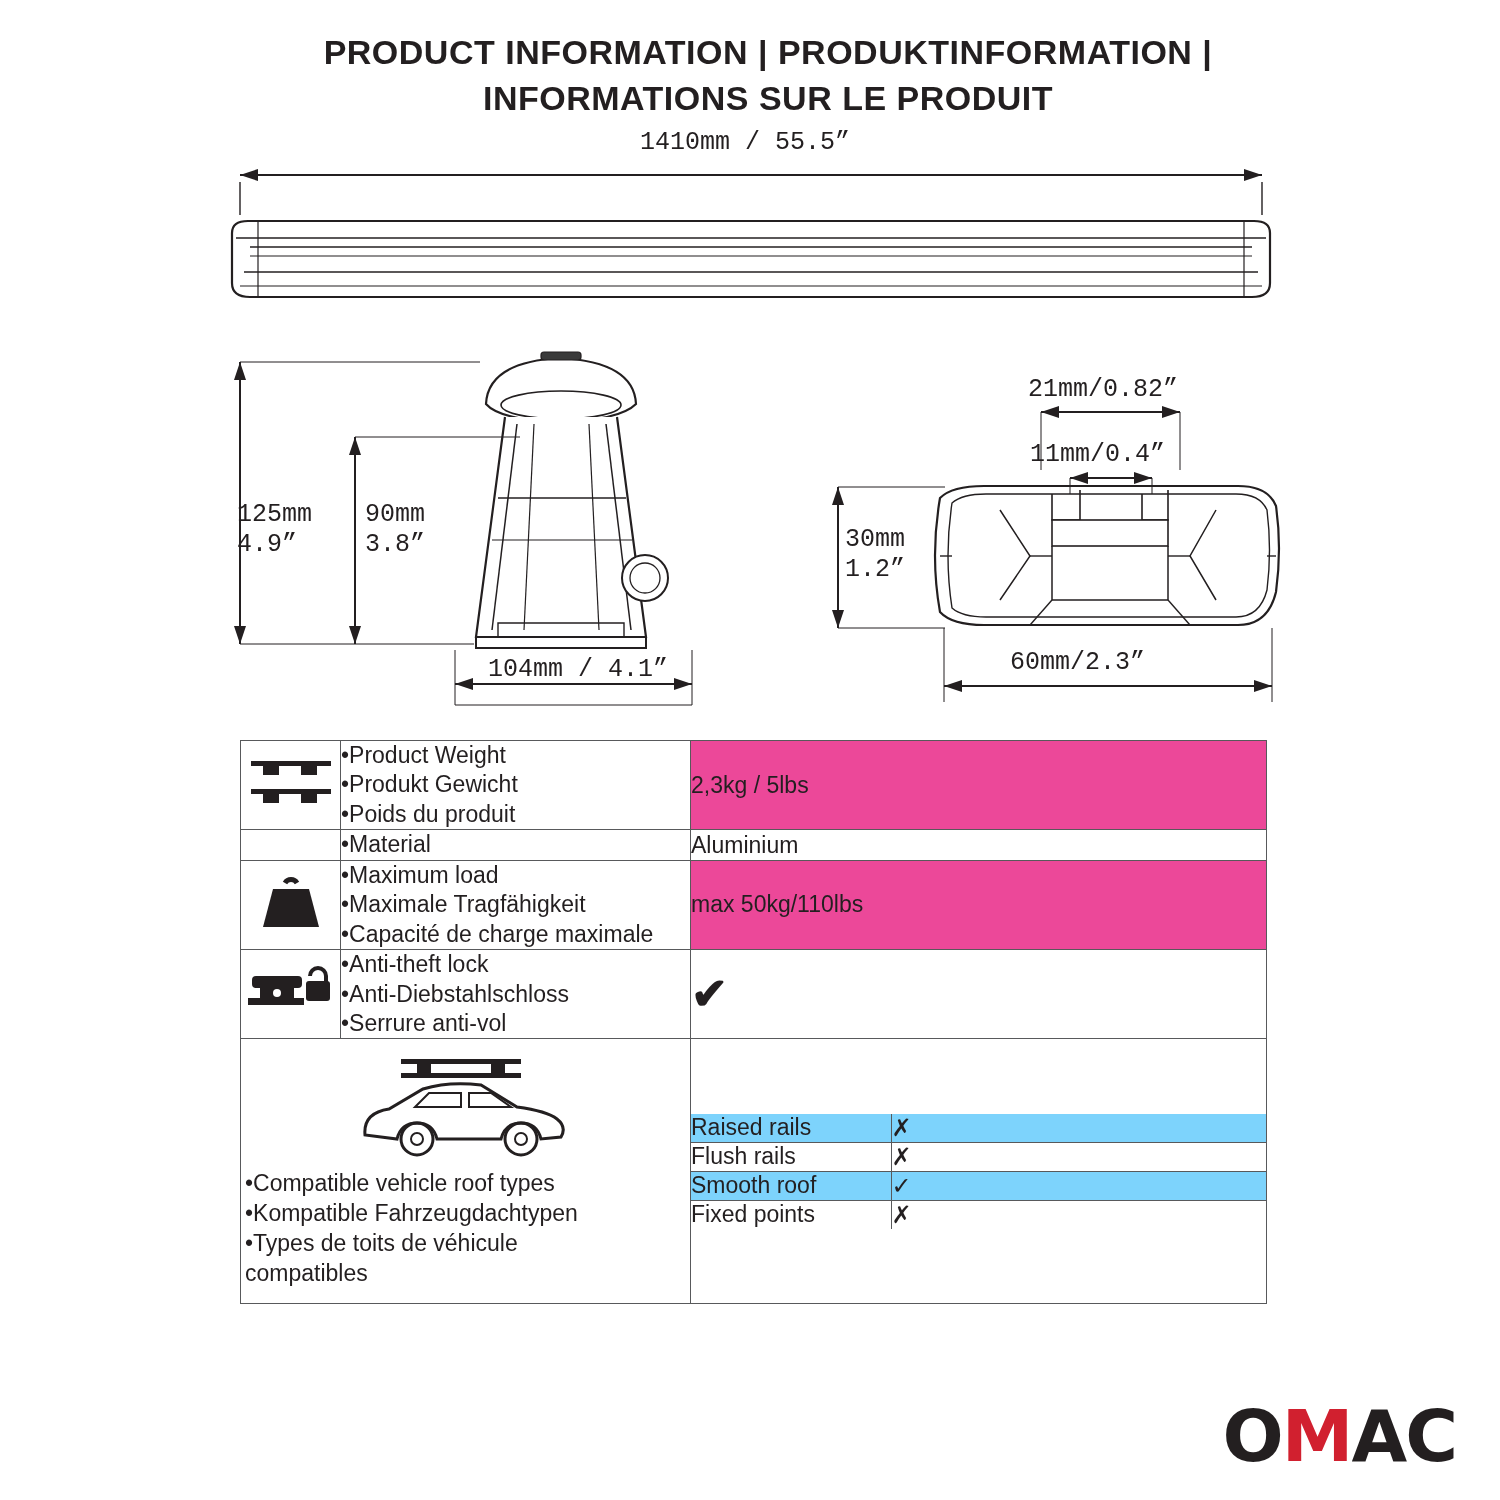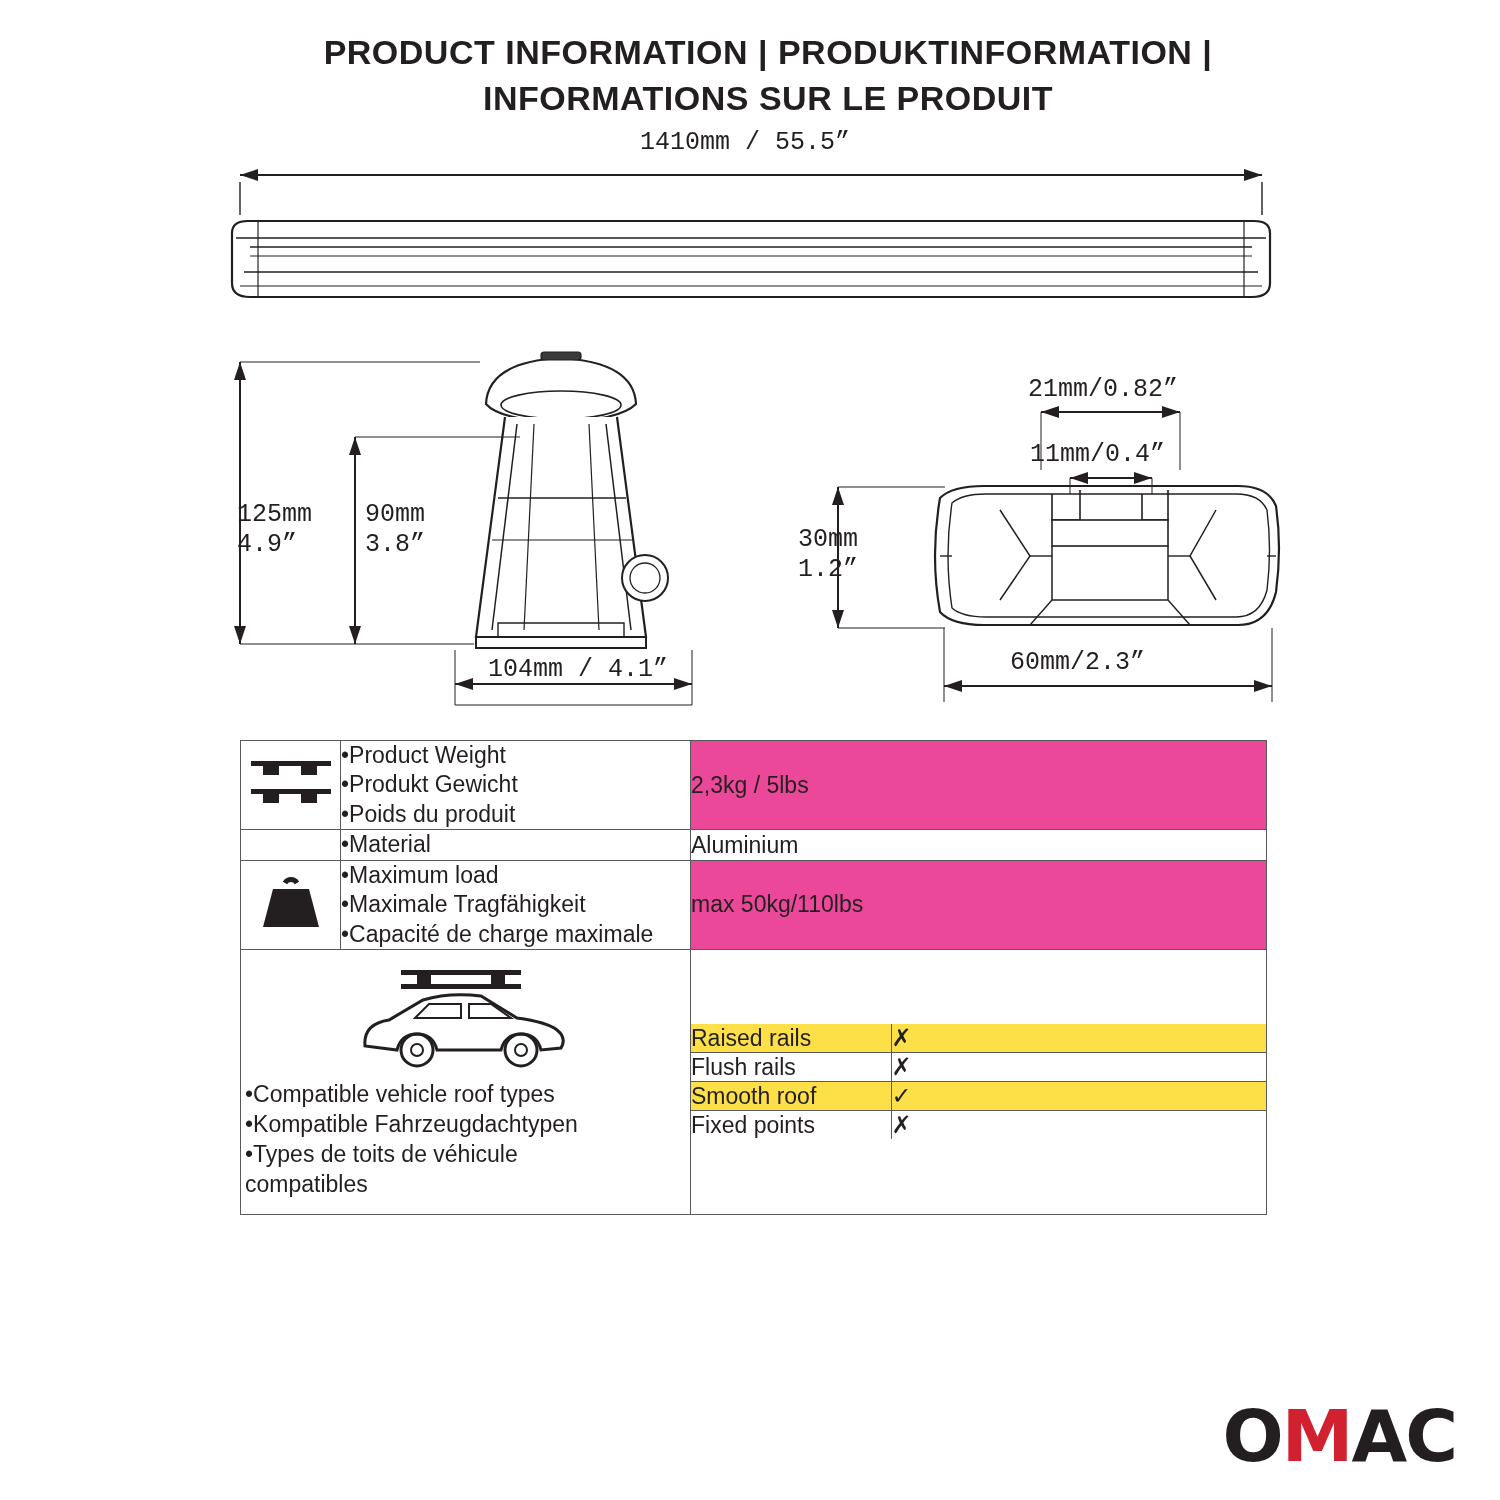--- a/index.html
+++ b/index.html
@@ -79,21 +79,21 @@
     line-height: 1;
   }
   .roof-label {
     padding: 13px 0 13px 16px;
     width: 200px;
   }
   .roof-mark {
     padding: 13px 0 13px 16px;
     font-size: 24px;
   }
-  .shaded { background: #fde047; }
+  .shaded { background: #7dd3fc; }
   .compat-label {
     padding: 0 6px 14px 4px;
     line-height: 1.3;
   }
   .compat-icon-wrap { text-align: center; padding-top: 14px; }
 
   
   #logo {
     position: absolute;
     right: 44px; bottom: 28px;
@@ -255,21 +255,21 @@
 
 <div class="dim" style="left:365px; top:500px;">90mm
 3.8”</div>
 
 <div class="dim" style="left:488px; top:655px;">104mm / 4.1”</div>
 
 <div class="dim" style="left:1028px; top:375px;">21mm/0.82”</div>
 
 <div class="dim" style="left:1030px; top:440px;">11mm/0.4”</div>
 
-<div class="dim" style="left:798px; top:525px;">30mm
+<div class="dim" style="left:845px; top:525px;">30mm
 1.2”</div>
 
 <div class="dim" style="left:1010px; top:648px;">60mm/2.3”</div>
 
 <table id="spec-table">
   <colgroup>
     <col style="width:100px">
     <col style="width:350px">
     <col style="width:200px">
     <col style="width:376px">
@@ -311,20 +311,38 @@
       </svg>
     </td>
     <td class="label-cell bullets">
       <div>•Maximum load</div>
       <div>•Maximale Tragfähigkeit</div>
       <div>•Capacité de charge maximale</div>
     </td>
     <td class="value-cell" colspan="2">max 50kg/110lbs</td>
   </tr>
 
+  <tr>
+    <td class="icon-cell">
+      <svg width="90" height="62" viewBox="0 0 90 62">
+        <rect x="6" y="16" width="50" height="12" rx="4" fill="#231f20"></rect>
+        <rect x="14" y="28" width="34" height="10" fill="#231f20"></rect>
+        <rect x="2" y="38" width="56" height="7" fill="#231f20"></rect>
+        <circle cx="31" cy="33" r="4" fill="#ffffff"></circle>
+        <path d="M64,16 a8,8 0 0 1 16,0 v6" fill="none" stroke="#231f20" stroke-width="4"></path>
+        <rect x="60" y="21" width="24" height="20" rx="3" fill="#231f20"></rect>
+      </svg>
+    </td>
+    <td class="label-cell bullets">
+      <div>•Anti-theft lock</div>
+      <div>•Anti-Diebstahlschloss</div>
+      <div>•Serrure anti-vol</div>
+    </td>
+    <td class="value-cell white checkmark" colspan="2">✔</td>
+  </tr>
 
   <tr>
     <td colspan="2" style="padding:0; vertical-align:top;">
       <div class="compat-icon-wrap">
         <svg width="250" height="110" viewBox="0 0 250 110">
 
           <rect x="60" y="6" width="120" height="5" fill="#231f20"></rect>
           <rect x="60" y="20" width="120" height="5" fill="#231f20"></rect>
           <rect x="76" y="11" width="14" height="9" fill="#231f20"></rect>
           <rect x="150" y="11" width="14" height="9" fill="#231f20"></rect>

